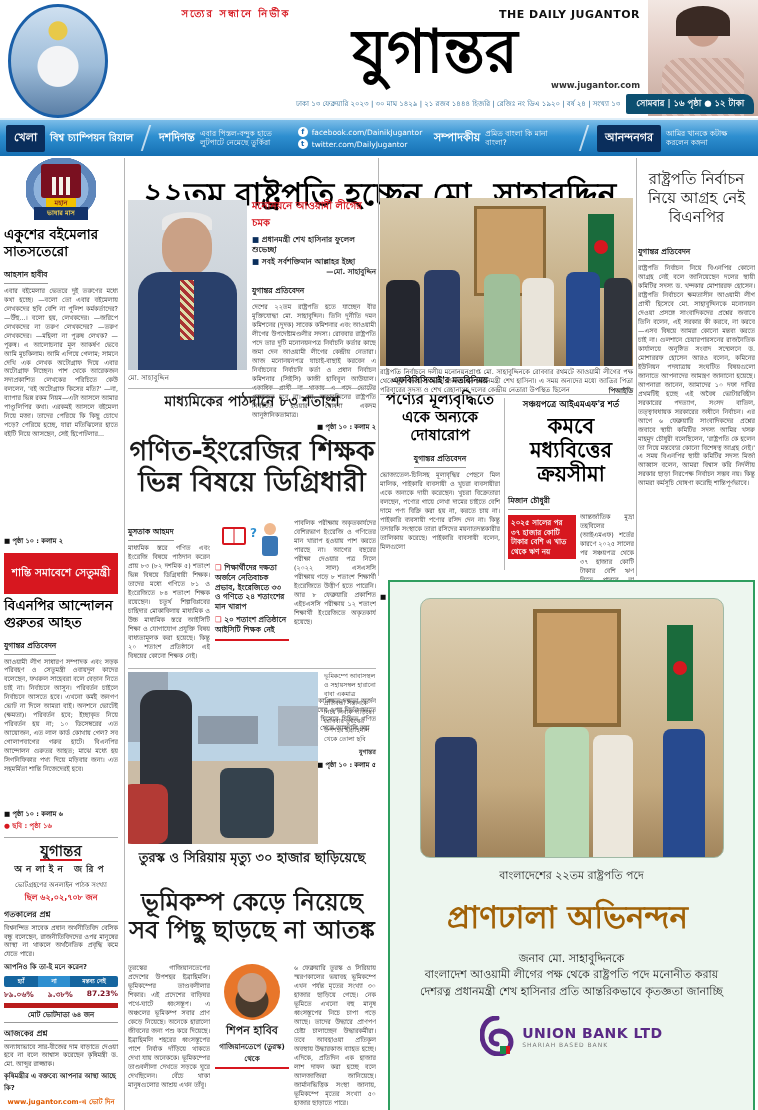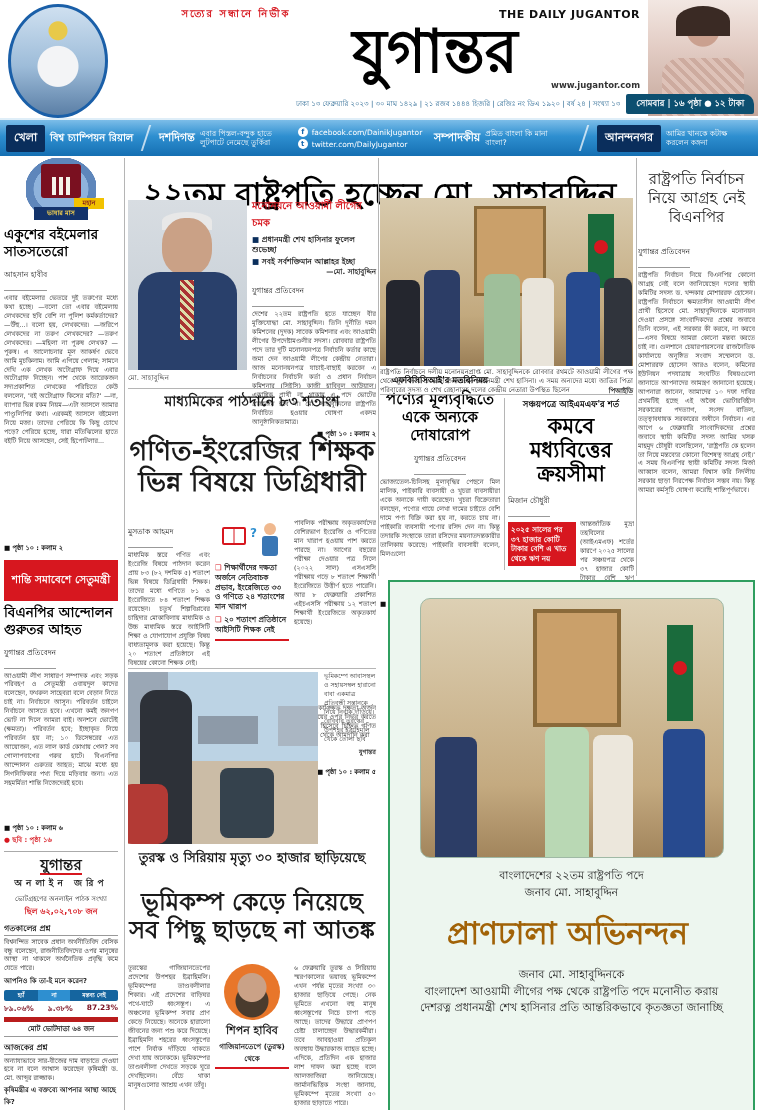--- a/index.html
+++ b/index.html
@@ -40,34 +40,34 @@
   .nav-text{font-size:7.5px;line-height:1.25;max-width:86px;}
   .nav-text.big{font-size:10px;font-weight:bold;max-width:none;}
   .nav-bold{font-weight:bold;font-size:11px;}
   .nav-sep{width:2px;height:26px;background:rgba(255,255,255,.7);transform:skewX(-18deg);}
   .social{display:flex;flex-direction:column;gap:2px;}
   .social-row{display:flex;align-items:center;gap:4px;font-size:7.5px;color:#fff;}
   .sicon{width:10px;height:10px;border-radius:50%;background:#fff;color:#1769b0;font-size:7px;font-weight:bold;
     display:flex;align-items:center;justify-content:center;}
   
   .b{font-size:6.4px;line-height:1.4;color:#2a2a2a;text-align:justify;}
-  .byline{font-size:7.5px;font-weight:normal;color:#111;border-bottom:1px solid #999;display:inline-block;
-    padding-bottom:9px;margin:2px 0 3px 0;}
+  .byline{font-size:7.5px;font-weight:bold;color:#111;border-bottom:1px solid #999;display:inline-block;
+    padding-bottom:2px;margin:2px 0 3px 0;}
   .cont{font-size:6.6px;font-weight:bold;color:#111;}
   .vrule{position:absolute;width:1px;background:#b5b5b5;}
   .hrule{position:absolute;height:1px;background:#b5b5b5;}
   
   .rail-left{position:absolute;left:0;top:158px;width:122px;height:952px;padding:0 4px;box-sizing:border-box;overflow:hidden;}
   .lang-logo{width:70px;height:62px;margin:0 auto;position:relative;
     background:radial-gradient(ellipse at 50% 50%,#8fb3dc 0 55%,#5e86bb 56% 72%,transparent 73%);}
   .lang-inner{position:absolute;left:15px;top:6px;width:40px;height:34px;background:#7a1020;border-radius:3px;
     display:flex;align-items:flex-end;justify-content:center;gap:3px;padding-bottom:3px;box-sizing:border-box;}
   .lang-inner i{display:block;width:4px;height:18px;background:#f5f2ea;}
   .lang-l1{position:absolute;left:20px;top:40px;width:30px;background:#f2c200;color:#7a1020;
-    font-size:6.5px;font-weight:bold;text-align:center;margin-left:28px;}
+    font-size:6.5px;font-weight:bold;text-align:center;}
   .lang-l2{position:absolute;left:8px;top:49px;width:54px;background:#13336b;color:#ffd84d;
     font-size:6.5px;font-weight:bold;text-align:center;padding:1px 0;}
   .lhead{font-size:13.5px;font-weight:bold;line-height:1.25;color:#000;margin:6px 0 2px 0;}
   .red-banner{background:#d7171f;color:#fff;font-size:10.5px;font-weight:bold;text-align:center;
     padding:12px 0;margin:6px 0 3px 0;}
   .photoref{font-size:6.8px;font-weight:bold;color:#d7171f;}
   .poll{border-top:1px solid #aaa;margin-top:5px;padding-top:3px;text-align:center;}
   .poll-logo{font-size:15px;font-weight:bold;font-family:"DejaVu Serif",serif;border-bottom:2px solid #d7171f;
     display:inline-block;line-height:1.1;}
   .poll-sub{font-size:9px;font-weight:bold;letter-spacing:4px;margin-top:1px;}
@@ -401,25 +401,35 @@
     <div class="ad-photo">
       <div class="ad-frame"></div>
       <div class="ad-flag"></div>
       <div class="gp-person" style="left:14px;width:42px;height:120px;background:#2c3d66;"></div>
       <div class="gp-person" style="left:124px;width:44px;height:130px;background:#b9d8b4;"></div>
       <div class="gp-person" style="left:172px;width:40px;height:122px;background:#ece7dc;"></div>
       <div class="gp-person" style="left:242px;width:42px;height:128px;background:#274a8f;"></div>
     </div>
     <div style="margin-top:10px;">
       <div class="ad-line">বাংলাদেশের ২২তম রাষ্ট্রপতি পদে</div>
-      <div class="ad-line">জনাব মো. সাহাবুদ্দিন</div>
       <div class="ad-head">প্রাণঢালা অভিনন্দন</div>
       <div class="ad-line">জনাব মো. সাহাবুদ্দিনকে</div>
       <div class="ad-line">বাংলাদেশ আওয়ামী লীগের পক্ষ থেকে রাষ্ট্রপতি পদে মনোনীত করায়</div>
       <div class="ad-line">দেশরত্ন প্রধানমন্ত্রী শেখ হাসিনার প্রতি আন্তরিকভাবে কৃতজ্ঞতা জানাচ্ছি</div>
+    </div>
+    <div class="ad-logo-row">
+      <svg width="34" height="40" viewBox="0 0 34 40">
+        <path d="M17 2 C7 2 2 10 2 19 C2 30 9 38 19 38 C26 38 31 32 31 26 C31 19 25 15 19 15 C14 15 11 18 11 22 C11 26 14 28 17 28" fill="none" stroke="#5a2a86" stroke-width="5" stroke-linecap="round"></path>
+        <rect x="20" y="30" width="6" height="8" fill="#1a8a4a"></rect>
+        <rect x="26" y="30" width="4" height="8" fill="#d7171f"></rect>
+      </svg>
+      <div class="ub-text">
+        <div class="ub-name">UNION BANK LTD</div>
+        <div class="ub-tag">SHARIAH BASED BANK</div>
+      </div>
     </div>
     <div class="ad-stripes">
       <div style="width:54%;background:#6b2f8e;"></div>
       <div style="width:27%;background:#1a8a4a;"></div>
       <div style="width:19%;background:#d7171f;"></div>
     </div>
   </section>
 
   <div class="vrule" style="left:124px;top:158px;height:952px;"></div>
   <div class="vrule" style="left:378px;top:158px;height:418px;"></div>

